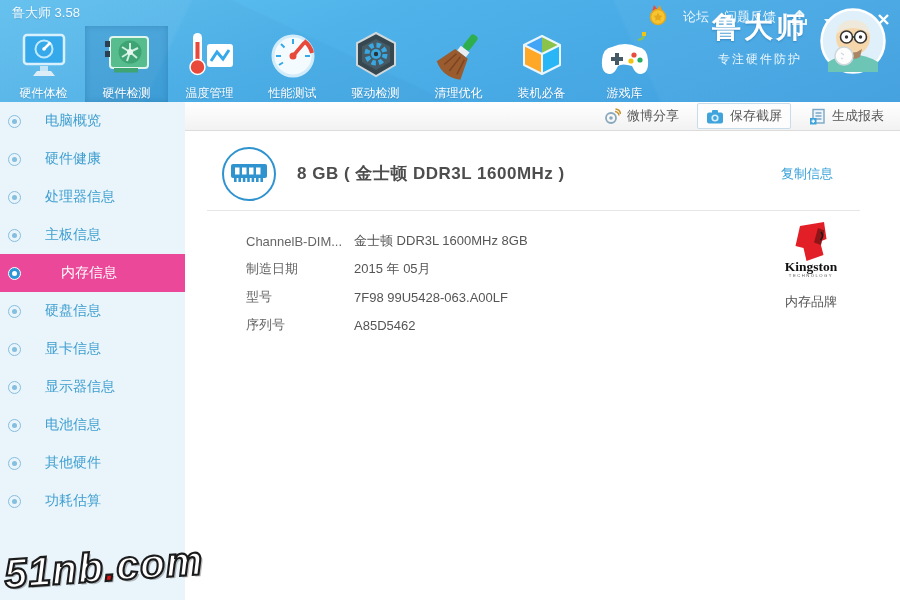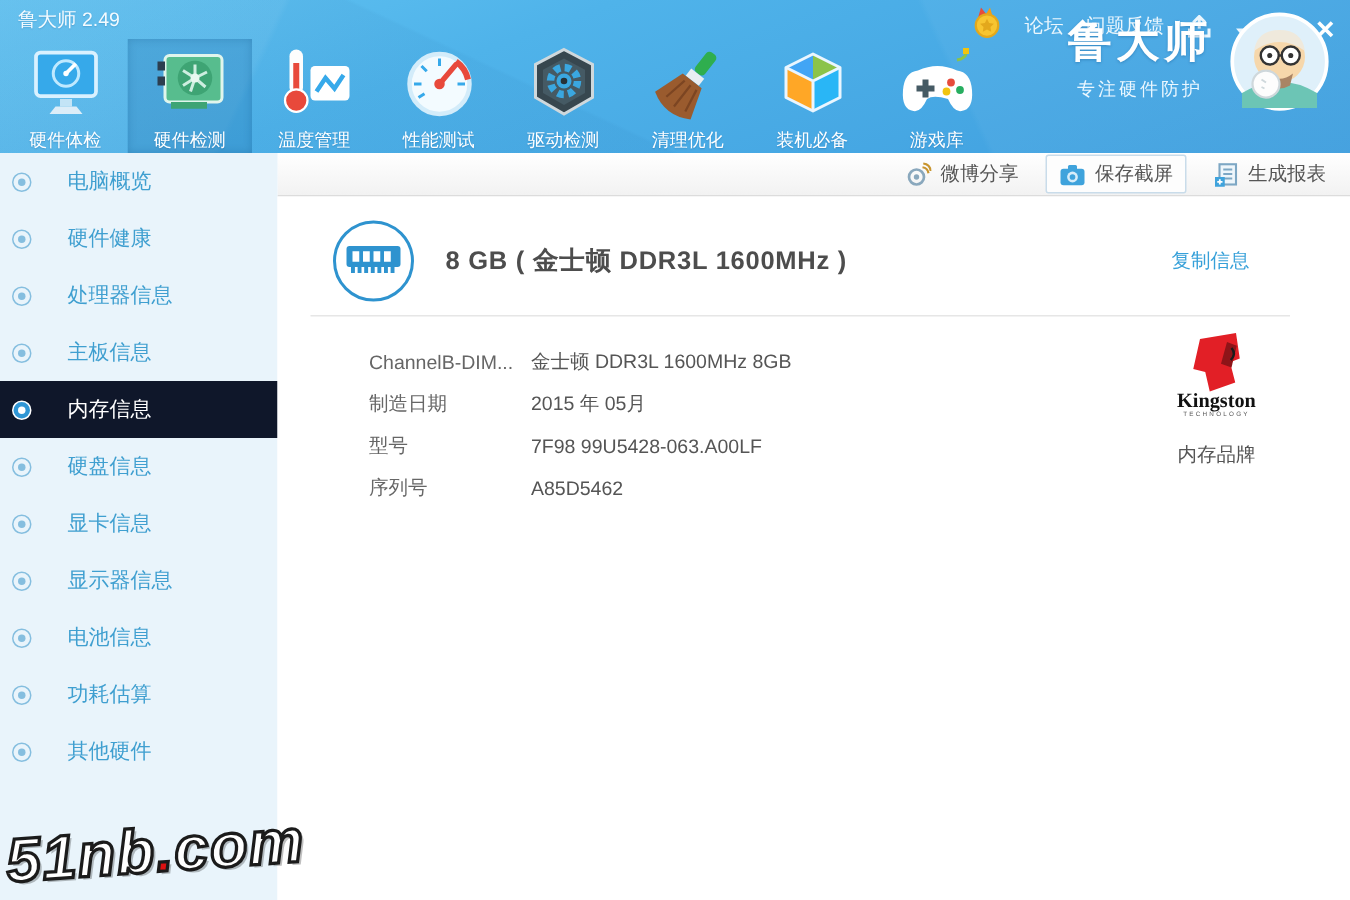--- a/index.html
+++ b/index.html
@@ -41,21 +41,21 @@
     display:flex; align-items:center; justify-content:flex-end; padding-right:8px; gap:10px; }
   .act-btn { display:flex; align-items:center; gap:6px; font-size:13px; color:#555; cursor:pointer; padding:3px 8px; }
   .act-btn.boxed { background:#fdfdfd; border:1px solid #c9dcea; border-radius:2px; }
 
   
   .sidebar { position:absolute; left:0; top:102px; width:185px; bottom:0; background:#e9f4fb; }
   .side-item { height:38px; display:flex; align-items:center; padding-left:8px; cursor:pointer; }
   .radio { width:13px; height:13px; border:1px solid #85bedf; border-radius:50%; position:relative; flex:none; }
   .radio::after { content:""; position:absolute; left:3px; top:3px; width:5px; height:5px; border-radius:50%; background:#85bedf; }
   .side-label { font-size:14px; color:#3f9fd0; margin-left:24px; white-space:nowrap; }
-  .side-item.selected { background:#0f172a; }
+  .side-item.selected { background:#ec4899;gap:16px; }
   .side-item.selected .side-label { color:#fff; }
   .side-item.selected .radio { border-color:#fff; background:#2f96d5; }
   .side-item.selected .radio::after { background:#fff; }
 
   
   .content { position:absolute; left:185px; top:131px; right:0; bottom:0; background:#fff; }
   .ram-circle { position:absolute; left:37px; top:16px; width:54px; height:54px; border:2px solid #2e93cf; border-radius:50%; display:flex; align-items:center; justify-content:center; }
   .summary { position:absolute; left:112px; top:31px; font-size:17px; font-weight:bold; color:#4d4d4d; letter-spacing:.5px; }
   .copy-link { position:absolute; right:67px; top:34px; font-size:13px; color:#36a0d9; cursor:pointer; }
   .divider { position:absolute; left:22px; right:40px; top:79px; height:1px; background:#e6e6e6; }
@@ -73,21 +73,21 @@
   .watermark .dot { color:#dd1111; -webkit-text-stroke:2.2px #1b1b1b; }
 </style>
 </head>
 <body>
 
 <div id="app">
 
   <div class="topbar">
 
     <div class="titlebar">
-      <span class="app-title">鲁大师 2.49</span>
+      <span class="app-title">鲁大师 3.58</span>
       <div class="title-right">
         <span class="tb-ic">
           <svg width="20" height="22" viewBox="0 0 20 22">
             <path d="M6 1 l4 5 -6 2 z" fill="#e74c3c"></path>
             <path d="M12 1 l-3 5 5 2 z" fill="#f39c12"></path>
             <circle cx="10" cy="13" r="7.5" fill="#f7c531" stroke="#e3a81c" stroke-width="1.5"></circle>
             <path d="M10 8.5 l1.4 2.9 3.2 .4 -2.3 2.2 .5 3.1 -2.8 -1.5 -2.8 1.5 .5 -3.1 -2.3 -2.2 3.2 -.4 z" fill="#e3a81c"></path>
           </svg>
         </span>
         <span class="title-link">论坛</span>
@@ -298,25 +298,25 @@
     <div class="side-item">
       <span class="radio"></span>
       <span class="side-label">显示器信息</span>
     </div>
     <div class="side-item">
       <span class="radio"></span>
       <span class="side-label">电池信息</span>
     </div>
     <div class="side-item">
       <span class="radio"></span>
+      <span class="side-label">其他硬件</span>
+    </div>
+    <div class="side-item">
+      <span class="radio"></span>
       <span class="side-label">功耗估算</span>
-    </div>
-    <div class="side-item">
-      <span class="radio"></span>
-      <span class="side-label">其他硬件</span>
     </div>
   </div>
 
   <div class="content">
     <div class="ram-circle">
       <svg width="38" height="30" viewBox="0 0 38 30">
         <rect x="1" y="5" width="36" height="14" rx="2" fill="#2e93cf"></rect>
         <g fill="#ffffff">
           <rect x="5" y="8.5" width="4.5" height="7"></rect>
           <rect x="12" y="8.5" width="4.5" height="7"></rect>

